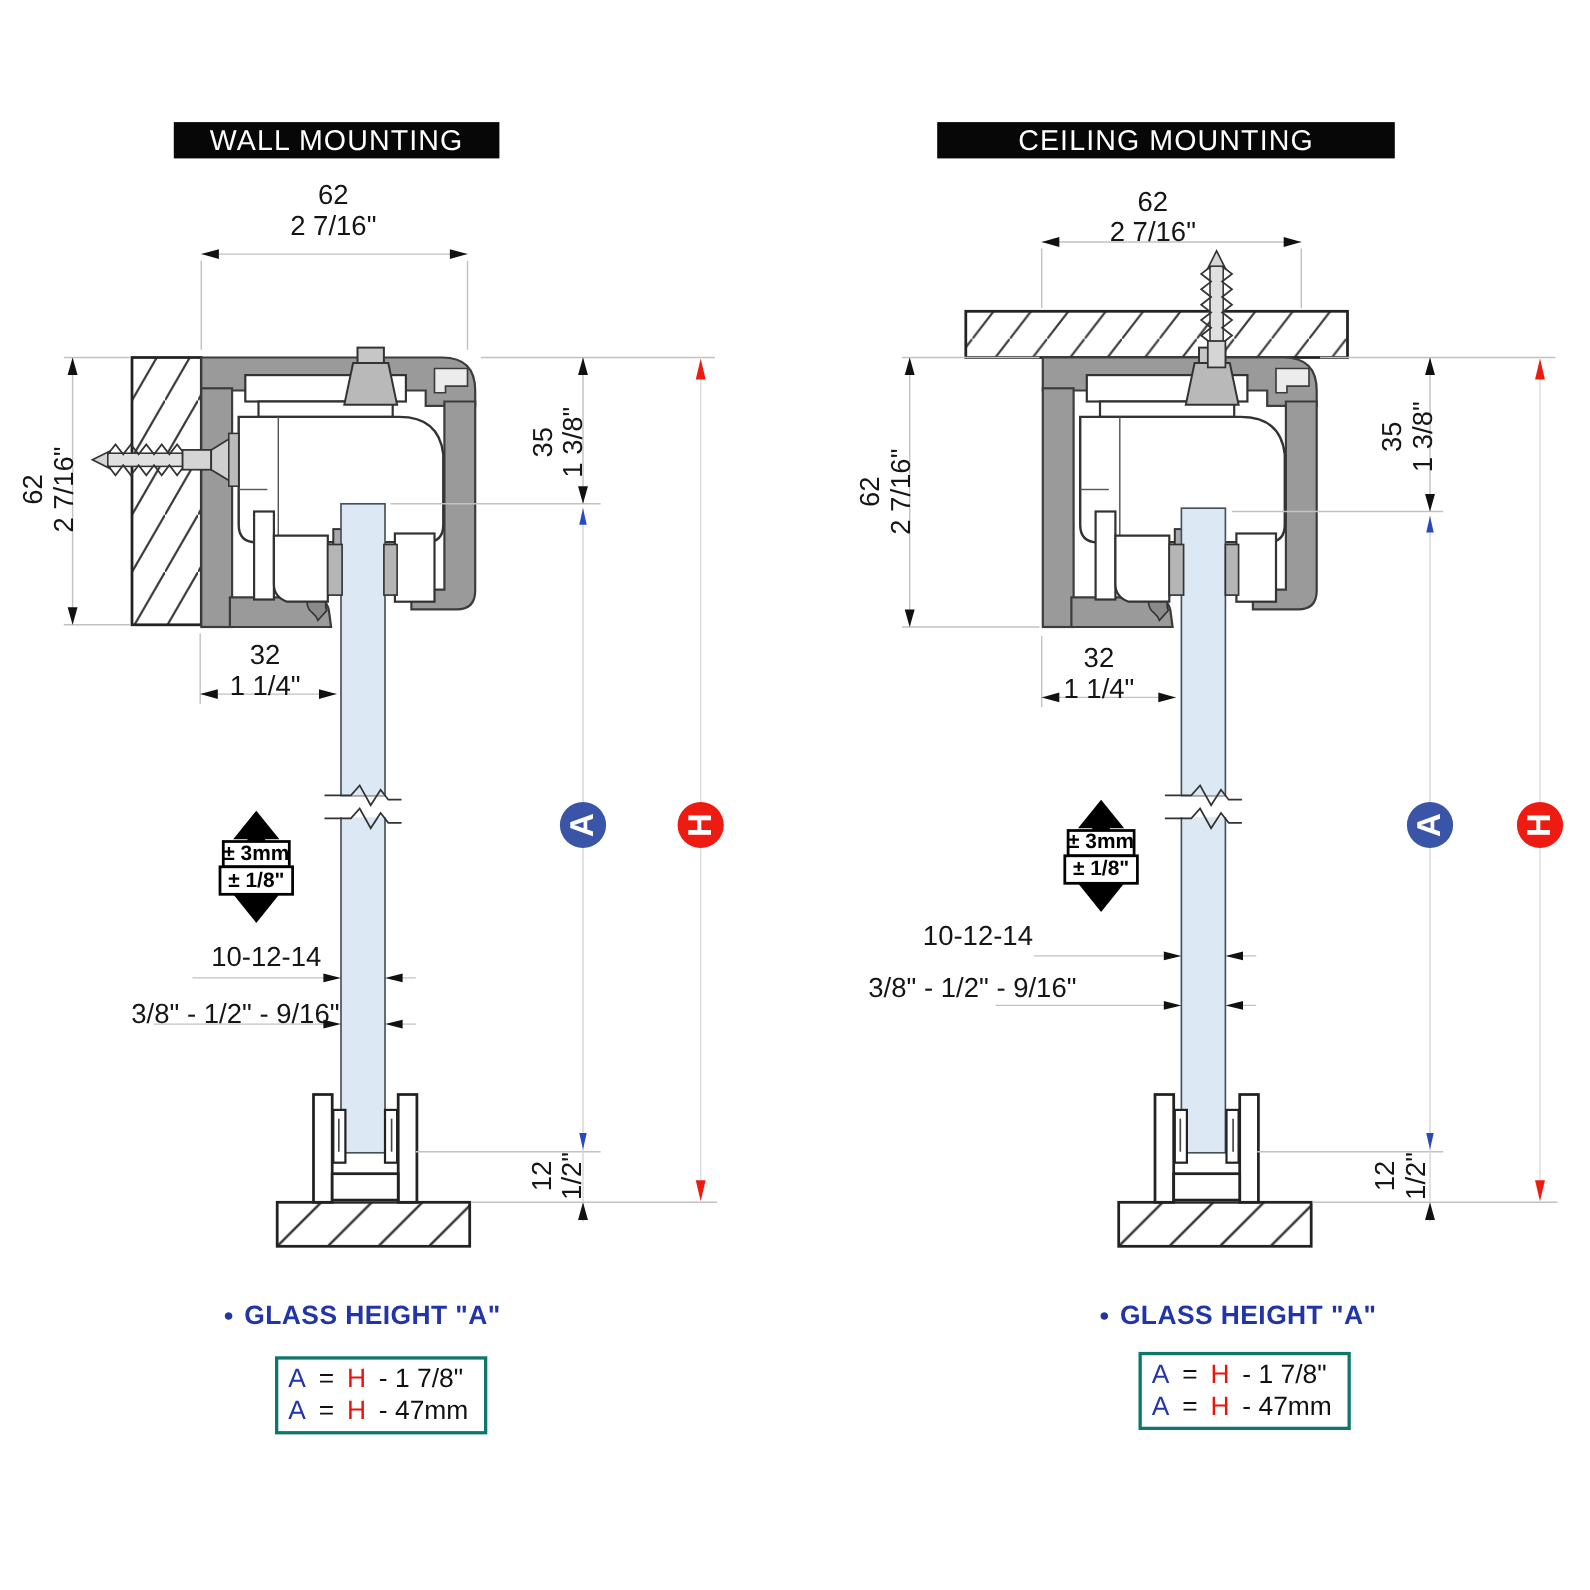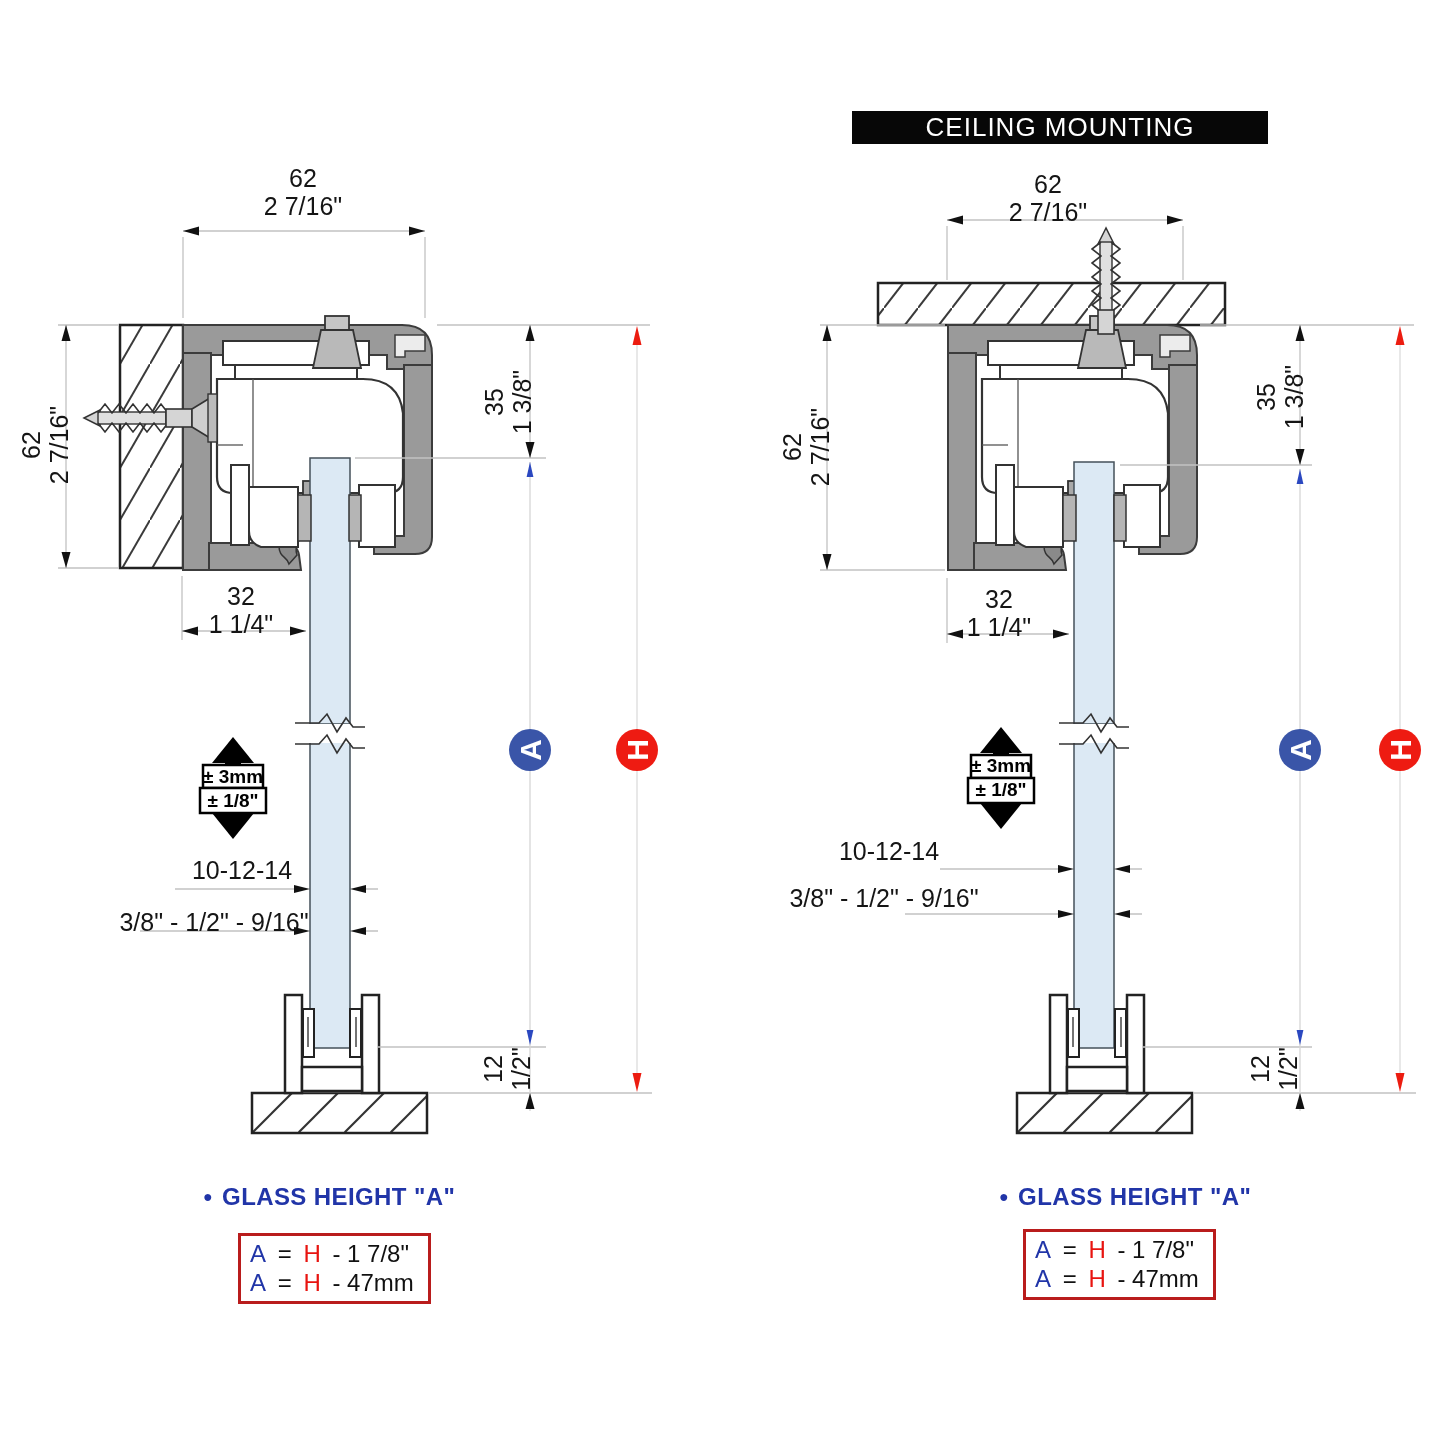--- a/index.html
+++ b/index.html
@@ -12,22 +12,22 @@
   .rot{transform:translate(-50%,-50%) rotate(-90deg);}
   .col{display:flex;flex-direction:column;align-items:center;}
   .badge-txt{position:absolute;transform:translate(-50%,-50%);font-size:19px;font-weight:700;
        color:#000;white-space:nowrap;}
   .title{position:absolute;background:#070707;color:#fff;font-size:26px;
        display:flex;align-items:center;justify-content:center;letter-spacing:1px;
        white-space:nowrap;}
   .gh{position:absolute;transform:translateY(-50%);color:#2135a8;font-weight:700;
        font-size:24px;letter-spacing:.4px;white-space:nowrap;}
   .gh .blt{font-size:16px;margin-right:9px;vertical-align:3px;}
-  .fbox{position:absolute;border:3px solid #b91c1c;background:#fff;padding:3px 9px;
-       font-size:24px;line-height:1.22;white-space:nowrap;color:#111;}
+  .fbox{position:absolute;border:3px solid #0f766e;background:#fff;padding:3px 9px;
+       font-size:24px;line-height:1.22;white-space:nowrap;color:#111;margin-left:12px;}
   .frow span{margin-right:5px;}
   .fa{color:#2135a8;}
   .fh{color:#e81410;}
 </style>
 </head>
 <body>
 
 <div id="stage">
 
 <svg width="1445" height="1445" viewBox="0 0 1445 1445">
@@ -208,20 +208,21 @@
       <polygon points="1400,326 1395.5,345 1404.5,345"></polygon>
       <polygon points="1400,1092 1395.5,1073 1404.5,1073"></polygon>
     </g>
     <circle cx="1300" cy="750" r="21" fill="#3a55a8"></circle>
     <text x="1300" y="750" transform="rotate(-90 1300 750)" fill="#fff" font-size="30" font-weight="bold" text-anchor="middle" dominant-baseline="central" font-family="Liberation Sans, sans-serif">A</text>
     <circle cx="1400" cy="750" r="21" fill="#ee1b12"></circle>
     <text x="1400" y="750" transform="rotate(-90 1400 750)" fill="#fff" font-size="30" font-weight="bold" text-anchor="middle" dominant-baseline="central" font-family="Liberation Sans, sans-serif">H</text>
   </g>
 </svg>
 
+<div class="title" style="left:158px;top:111px;width:296px;height:33px;">WALL MOUNTING</div>
 
 <div class="lbl col" style="left:303px;top:192px;">
   <span>62</span>
   <span>2 7/16"</span>
 </div>
 
 <div class="lbl rot col" style="left:45px;top:445px;">
   <span>62</span>
   <span>2 7/16"</span>
 </div>

